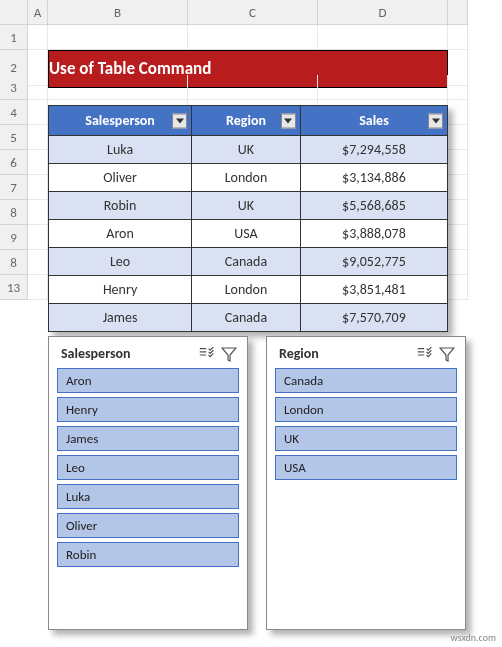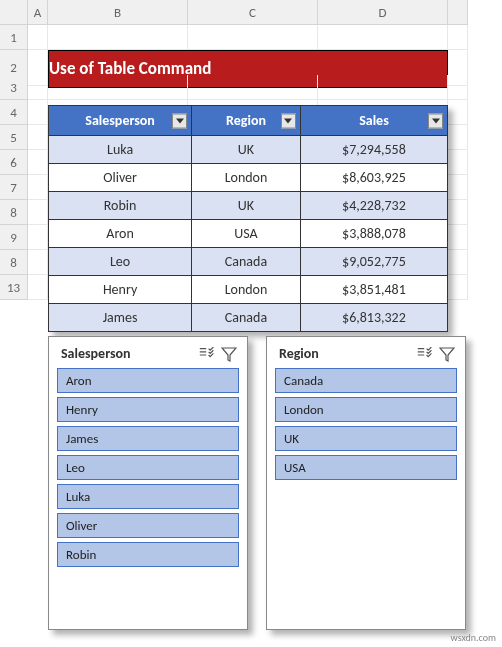--- a/index.html
+++ b/index.html
@@ -236,46 +236,46 @@
         </thead>
       <tbody id="table-body">
           <tr class="band">
             <td>Luka</td>
             <td>UK</td>
             <td>$7,294,558</td>
           </tr>
           <tr>
             <td>Oliver</td>
             <td>London</td>
-            <td>$8,603,925</td>
+            <td>$3,134,886</td>
           </tr>
           <tr class="band">
             <td>Robin</td>
             <td>UK</td>
-            <td>$4,228,732</td>
+            <td>$5,568,685</td>
           </tr>
           <tr>
             <td>Aron</td>
             <td>USA</td>
             <td>$3,888,078</td>
           </tr>
           <tr class="band">
             <td>Leo</td>
             <td>Canada</td>
             <td>$9,052,775</td>
           </tr>
           <tr>
             <td>Henry</td>
             <td>London</td>
             <td>$3,851,481</td>
           </tr>
           <tr class="band">
             <td>James</td>
             <td>Canada</td>
-            <td>$6,813,322</td>
+            <td>$7,570,709</td>
           </tr>
         </tbody>
     </table>
   </div>
 
   <div class="slicers">
     <div class="slicer" id="slicer-sp">
       <div class="slicer-header">
         <span class="slicer-title">Salesperson</span>
         <span class="slicer-icon">

